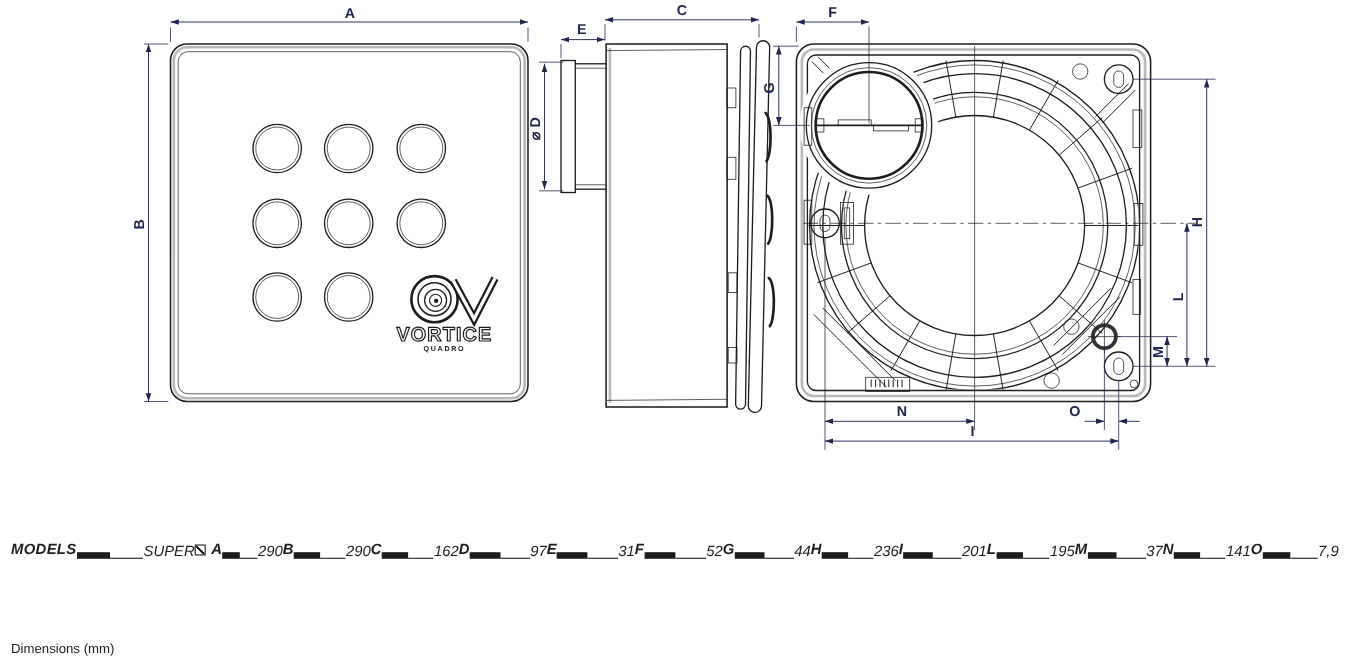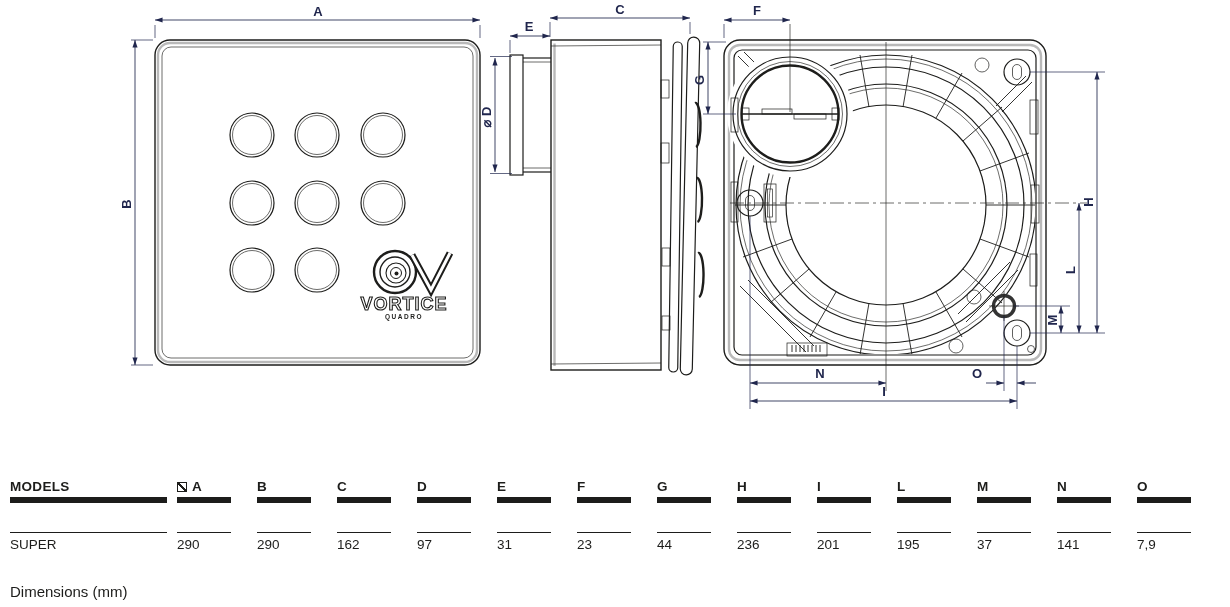--- a/index.html
+++ b/index.html
@@ -15,32 +15,32 @@
   svg .cl{fill:none;stroke:#1d1d1b;stroke-width:.7;}
   svg .thick{fill:none;stroke:#1d1d1b;stroke-width:2.4;}
   svg text.lbl{font-family:"Liberation Sans",sans-serif;font-size:13px;font-weight:bold;
                fill:#20264d;text-anchor:middle;}
   svg text.brand{font-family:"Liberation Sans",sans-serif;font-weight:bold;font-size:18px;
                  letter-spacing:1px;fill:#fff;stroke:#1d1d1b;stroke-width:1.1;text-anchor:middle;}
   svg text.sub{font-family:"Liberation Sans",sans-serif;font-weight:bold;font-size:6.5px;
                letter-spacing:1.5px;fill:#1d1d1b;text-anchor:middle;}
 
   .dim-table{position:absolute;left:10px;top:478px;display:flex;}
-  .col{width:80px;display:flex;flex-direction:column;align-items:flex-start;}
+  .col{width:80px;display:flex;flex-direction:row;align-items:flex-end;font-style:italic;}
   .col-models{width:167px;}
   .hdr{font-weight:bold;font-size:13.5px;height:17px;display:flex;align-items:center;gap:5px;
        letter-spacing:.3px;}
   .bar{height:6px;background:#1d1d1b;width:54px;margin-top:2px;}
   .col-models .bar{width:157px;}
   .rule{width:54px;border-top:1.4px solid #1d1d1b;margin-top:29px;}
   .col-models .rule{width:157px;}
   .val{font-size:13.5px;margin-top:4px;}
   .sq{width:8px;height:8px;border:1.4px solid #1d1d1b;display:inline-block;
       background:linear-gradient(45deg,transparent 43%,#1d1d1b 43%,#1d1d1b 57%,transparent 57%);}
-  .footnote{position:absolute;left:10px;top:583px;font-size:15px;color:#1d1d1b;}
+  .footnote{position:absolute;left:10px;top:583px;font-size:12px;color:#1d1d1b;}
 </style>
 </head>
 <body>
 
 <div class="page">
 
 <svg width="1230" height="455" viewBox="0 0 1230 455">
   <defs>
     <marker id="ae" viewBox="0 0 10 8" refX="9.5" refY="4" markerWidth="9.5" markerHeight="7.5" orient="auto">
       <path d="M0,0.8 9.5,4 0,7.2Z" fill="#20264d"></path>
@@ -358,21 +358,21 @@
   <div class="col">
     <div class="hdr">E</div>
     <div class="bar"></div>
     <div class="rule"></div>
     <div class="val">31</div>
   </div>
   <div class="col">
     <div class="hdr">F</div>
     <div class="bar"></div>
     <div class="rule"></div>
-    <div class="val">23</div>
+    <div class="val">52</div>
   </div>
   <div class="col">
     <div class="hdr">G</div>
     <div class="bar"></div>
     <div class="rule"></div>
     <div class="val">44</div>
   </div>
   <div class="col">
     <div class="hdr">H</div>
     <div class="bar"></div>

